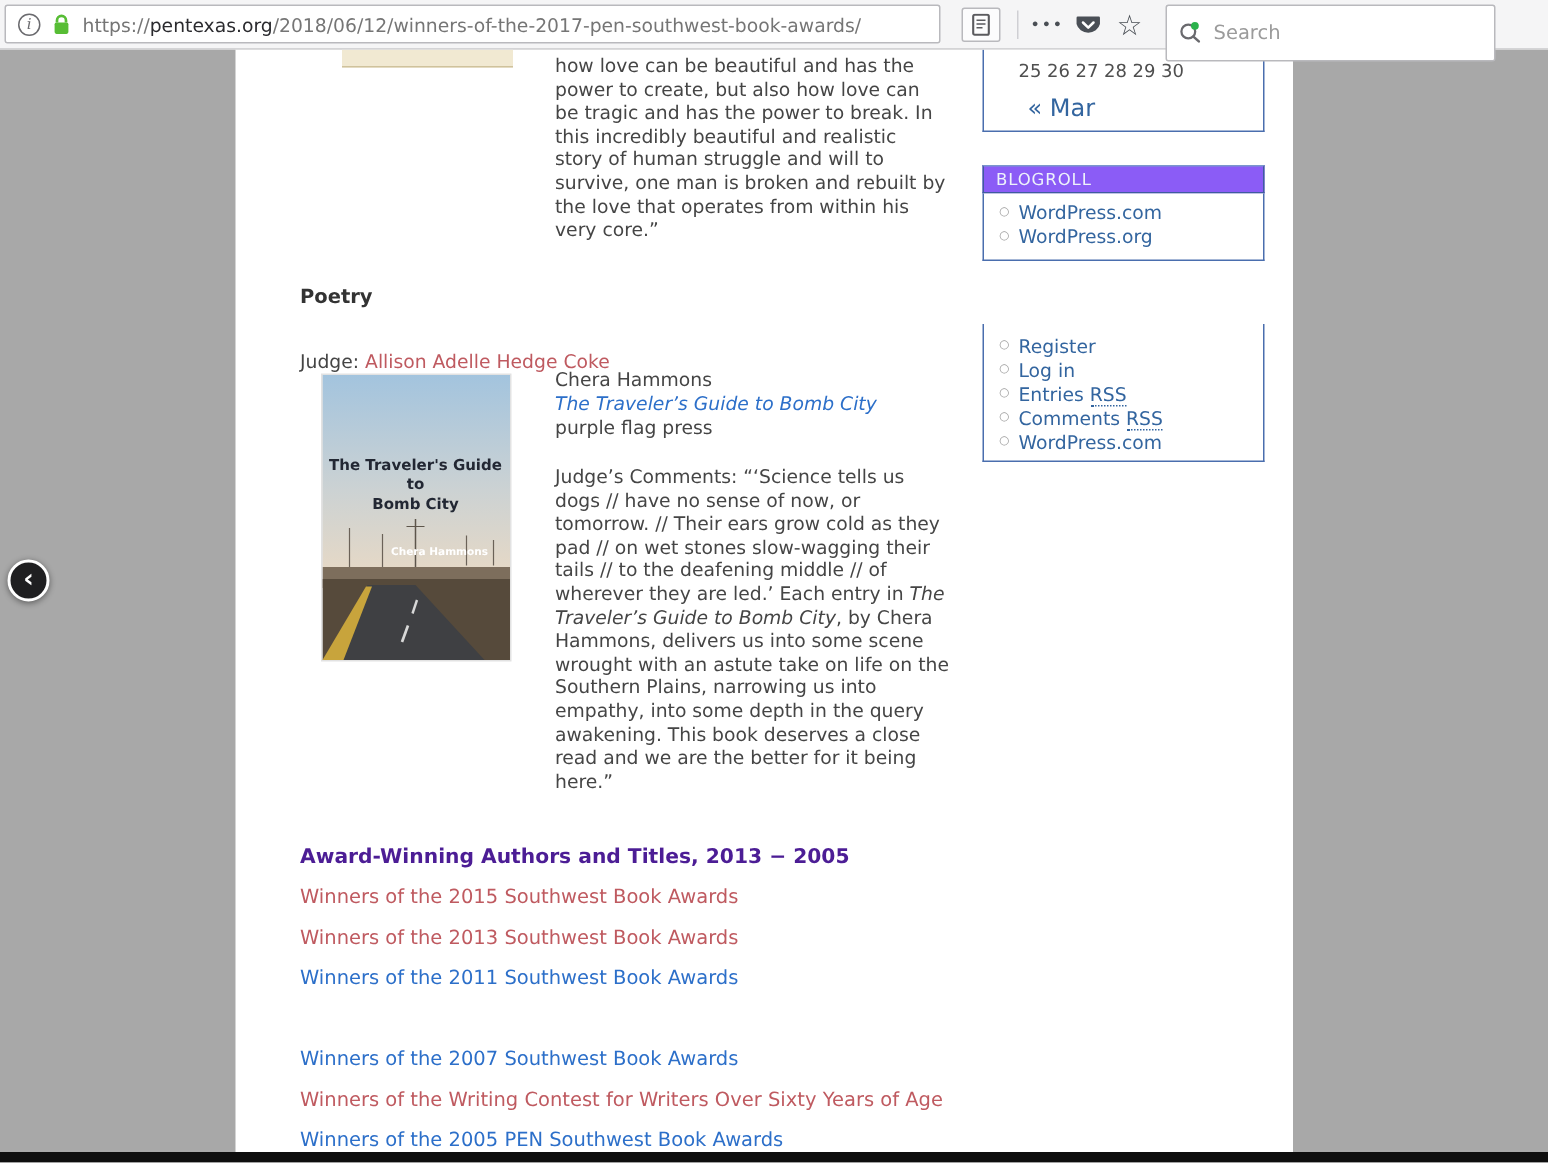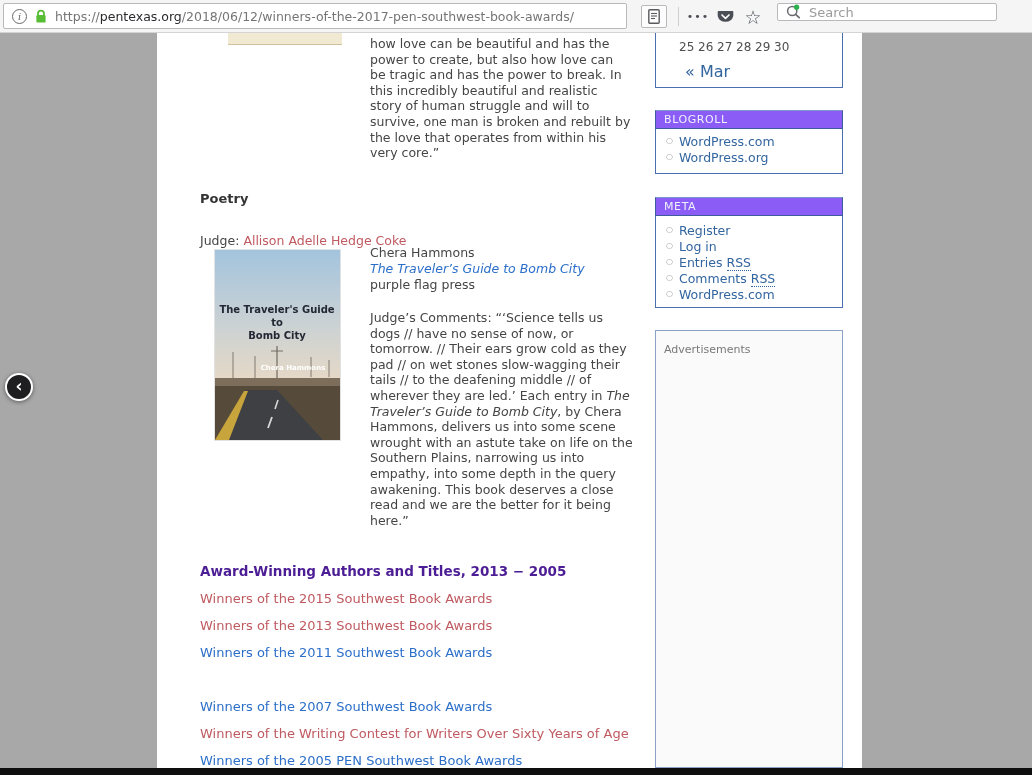--- a/index.html
+++ b/index.html
@@ -12,21 +12,21 @@
   .urlbar { position:absolute; left:3px; top:3px; width:624px; height:26px; background:#fff; border:1px solid #b9b9bd; border-radius:2px; display:flex; align-items:center; padding:0 8px; gap:7px; }
   .url-text { font-size:12.5px; color:#757575; white-space:nowrap; overflow:hidden; }
   .url-text .domain { color:#2a2a2e; }
   .chrome-icon { display:inline-flex; align-items:center; justify-content:center; }
   .info-circ { width:15px; height:15px; border:1.3px solid #6a6a6e; border-radius:50%; color:#6a6a6e; font-size:10px; font-style:italic; font-family:"DejaVu Serif",serif; display:flex; align-items:center; justify-content:center; }
   .reader-btn { position:absolute; left:641px; top:5px; width:26px; height:23px; border:1px solid #b9b9bd; border-radius:2px; background:#fcfcfd; display:flex; align-items:center; justify-content:center; }
   .tb-sep { position:absolute; left:678px; top:7px; width:1px; height:19px; background:#cfcfd3; }
   .more-dots { position:absolute; left:686px; top:6px; width:24px; height:21px; color:#4a4f55; font-size:11px; letter-spacing:1px; display:flex; align-items:center; justify-content:center; }
   .pocket-btn { position:absolute; left:714px; top:7px; width:22px; height:20px; display:flex; align-items:center; justify-content:center; }
   .star-btn { position:absolute; left:741px; top:4px; width:24px; height:25px; color:#4a4f55; font-size:19px; display:flex; align-items:center; justify-content:center; }
-  .searchbox { position:absolute; left:777px; top:3px; width:220px; height:18px; background:#fff; border:1px solid #b9b9bd; border-radius:2px; display:flex; align-items:center; padding:0 7px; gap:6px; }
+  .searchbox { position:absolute; left:777px; top:3px; width:220px; height:38px; background:#fff; border:1px solid #b9b9bd; border-radius:2px; display:flex; align-items:center; padding:0 7px; gap:6px; }
   .searchbox input { border:none; outline:none; width:150px; font-size:13px; color:#444; font-family:"DejaVu Sans",sans-serif; background:transparent; }
   .searchbox input::placeholder { color:#9b9b9b; }
 
   
   .page-bg { position:absolute; left:157px; top:33px; width:705px; height:735px; background:#ffffff; }
   .black-bar { position:absolute; left:0; top:768px; width:1032px; height:7px; background:#0e0e0e; }
 
   .nav-arrow { position:absolute; left:5px; top:373px; width:28px; height:28px; border-radius:50%; background:#1f1f21; border:2px solid #fff; box-shadow:0 1px 4px rgba(0,0,0,.45); color:#fff; font-size:17px; font-weight:bold; display:flex; align-items:center; justify-content:center; line-height:1; padding-bottom:2px; cursor:pointer; z-index:40; }
 
   .prev-cover-strip { position:absolute; left:228px; top:33px; width:114px; height:12px; background:#f1e9d2; border-bottom:1px solid #cfc29c; }
@@ -189,21 +189,20 @@
     <div class="sb-item">
       <span class="sb-bullet">○</span>
       <a class="sb-link">WordPress.com</a>
     </div>
     <div class="sb-item">
       <span class="sb-bullet">○</span>
       <a class="sb-link">WordPress.org</a>
     </div>
   </div>
 
-  <div class="sb-header" style="top:197px">META</div>
   <div class="sb-body" style="top:216px; height:92px; padding-top:6px;">
     <div class="sb-item">
       <span class="sb-bullet">○</span>
       <a class="sb-link">Register</a>
     </div>
     <div class="sb-item">
       <span class="sb-bullet">○</span>
       <a class="sb-link">Log in</a>
     </div>
     <div class="sb-item">
@@ -213,17 +212,14 @@
     <div class="sb-item">
       <span class="sb-bullet">○</span>
       <a class="sb-link"><span>Comments </span><span class="abbr-dotted">RSS</span></a>
     </div>
     <div class="sb-item">
       <span class="sb-bullet">○</span>
       <a class="sb-link">WordPress.com</a>
     </div>
   </div>
 
-  <div class="ads-box">
-    <div class="ads-label">Advertisements</div>
-  </div>
 
 </div>
 
 </body></html>

